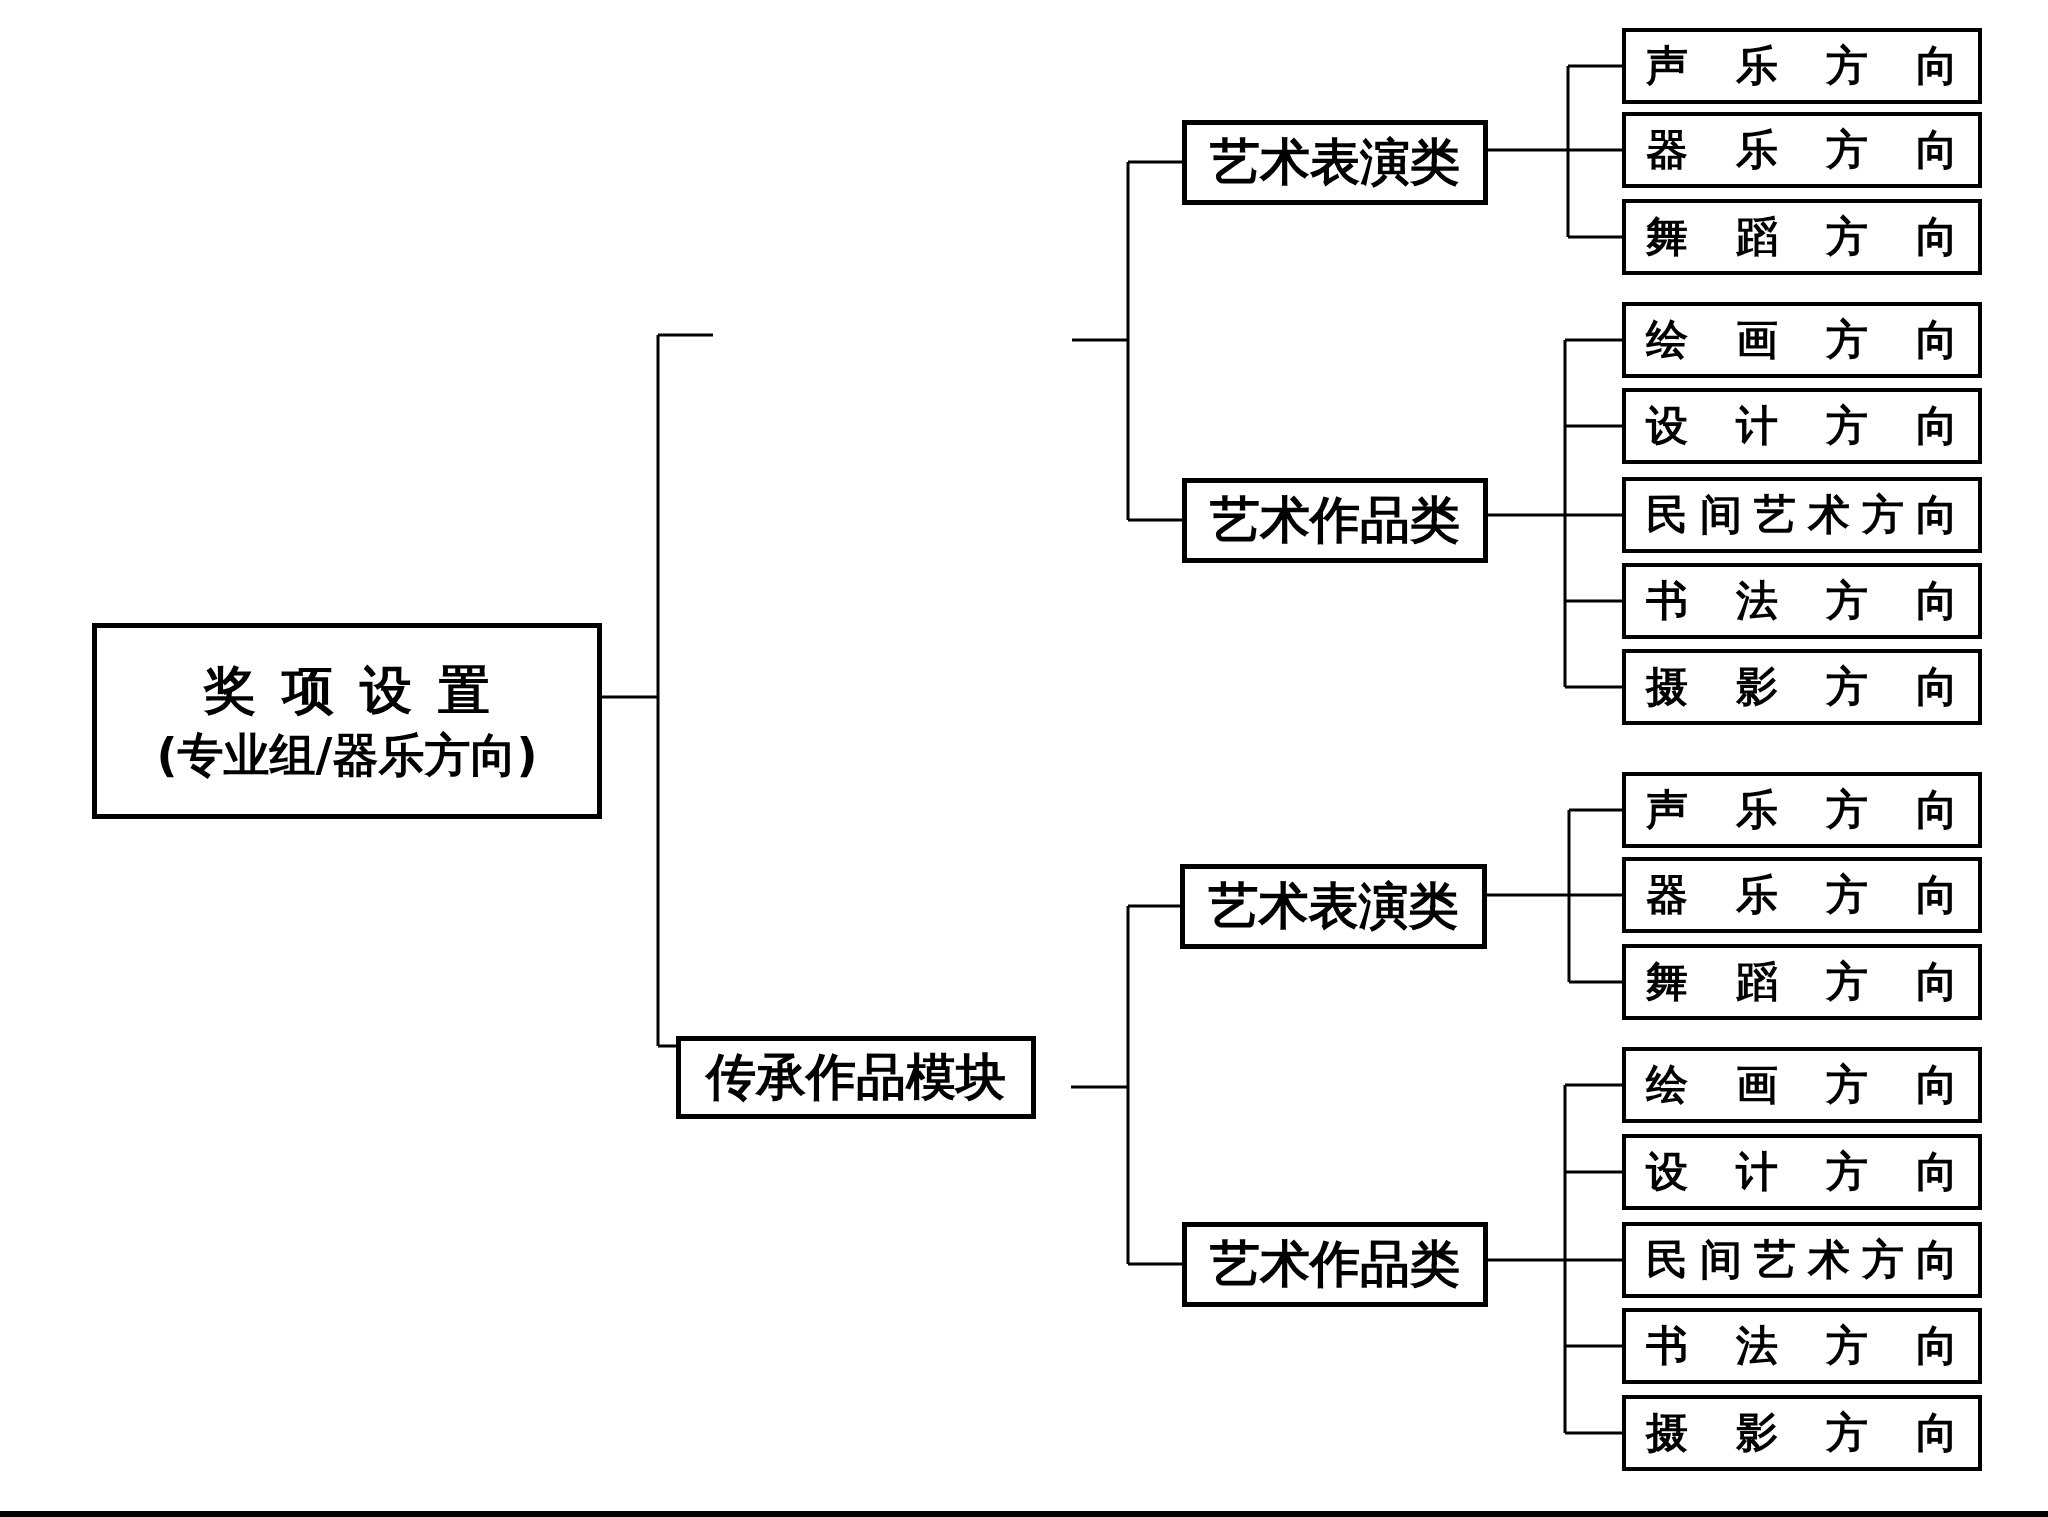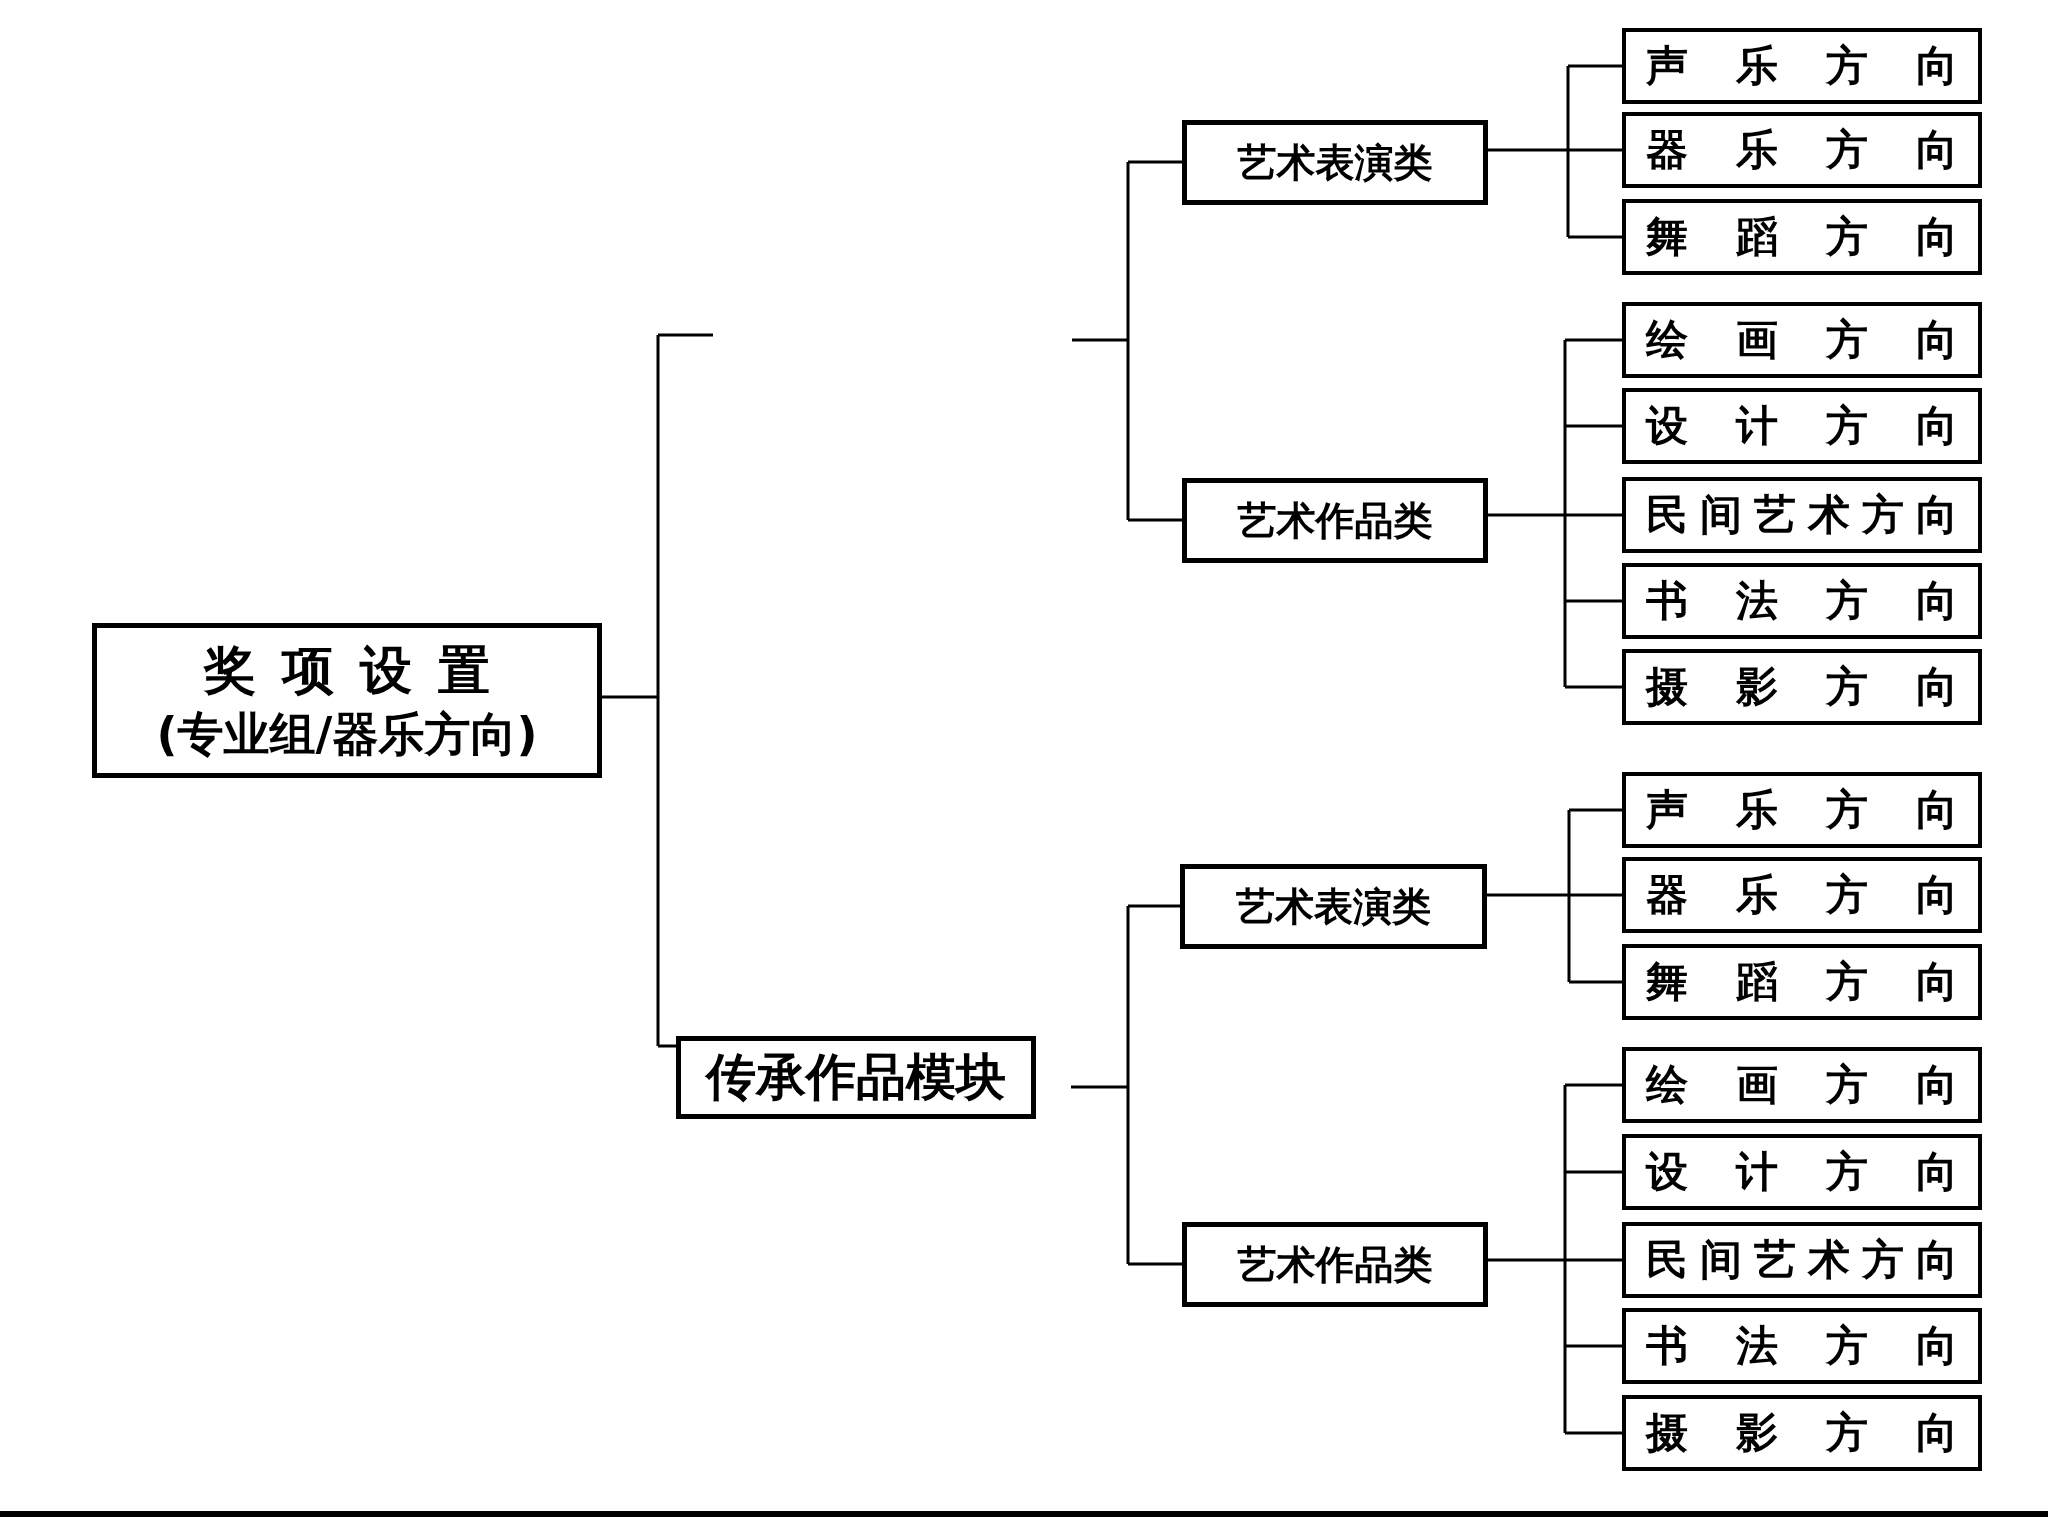--- a/index.html
+++ b/index.html
@@ -5,21 +5,21 @@
   html,body{margin:0;padding:0;background:#fff;}
   .canvas{position:relative;width:2048px;height:1517px;background:#ffffff;overflow:hidden;
           font-family:"DejaVu Sans",sans-serif;color:#000;}
   .connectors{position:absolute;left:0;top:0;width:2048px;height:1517px;}
   .node{position:absolute;box-sizing:border-box;border:5px solid #000;background:#fff;
         display:flex;align-items:center;justify-content:center;font-weight:bold;color:#000;}
   .root-box{flex-direction:column;line-height:1.32;}
   .root-title{font-size:52px;letter-spacing:0.5em;margin-right:-0.5em;white-space:nowrap;}
   .root-sub{font-size:46px;white-space:nowrap;}
   .mod{font-size:50px;white-space:nowrap;}
-  .cat{font-size:39px;white-space:nowrap;}
+  .cat{font-size:50px;white-space:nowrap;}
   .leaf{border-width:4px;padding:0 20px;}
   .leaf-label{width:100%;font-size:42px;font-weight:bold;
               text-align:justify;text-align-last:justify;text-justify:inter-character;}
   .bottom-rule{position:absolute;left:0;top:1511px;width:2048px;height:6px;background:#000;}
 </style>
 </head>
 <body>
 
 <div class="canvas">
 
@@ -27,21 +27,21 @@
     <path fill="none" stroke="#000" stroke-width="3" d="
       M601 697 H658 M658 335 V1046 M658 335 H713 M658 1046 H712
       M1072 340 H1128 M1128 162 V520 M1128 162 H1182 M1128 520 H1182
       M1487 150 H1622 M1568 66 V237 M1568 66 H1622 M1568 237 H1622
       M1487 515 H1622 M1565 340 V687 M1565 340 H1622 M1565 426 H1622 M1565 601 H1622 M1565 687 H1622
       M1071 1087 H1128 M1128 906 V1264 M1128 906 H1180 M1128 1264 H1182
       M1487 895 H1622 M1569 810 V982 M1569 810 H1622 M1569 982 H1622
       M1487 1260 H1622 M1565 1085 V1433 M1565 1085 H1622 M1565 1172 H1622 M1565 1346 H1622 M1565 1433 H1622"></path>
   </svg>
 
-  <div class="node root-box" style="left:92px;top:623px;width:510px;height:155px;">
+  <div class="node root-box" style="left:92px;top:623px;width:510px;height:196px;">
     <div class="root-title">奖项设置</div>
     <div class="root-sub">(专业组/器乐方向)</div>
   </div>
 
   <div class="node mod" style="left:676px;top:1036px;width:360px;height:83px;">传承作品模块</div>
 
   <div class="node cat" style="left:1182px;top:120px;width:306px;height:85px;">艺术表演类</div>
   <div class="node cat" style="left:1182px;top:478px;width:306px;height:85px;">艺术作品类</div>
   <div class="node cat" style="left:1180px;top:864px;width:307px;height:85px;">艺术表演类</div>
   <div class="node cat" style="left:1182px;top:1222px;width:306px;height:85px;">艺术作品类</div>

